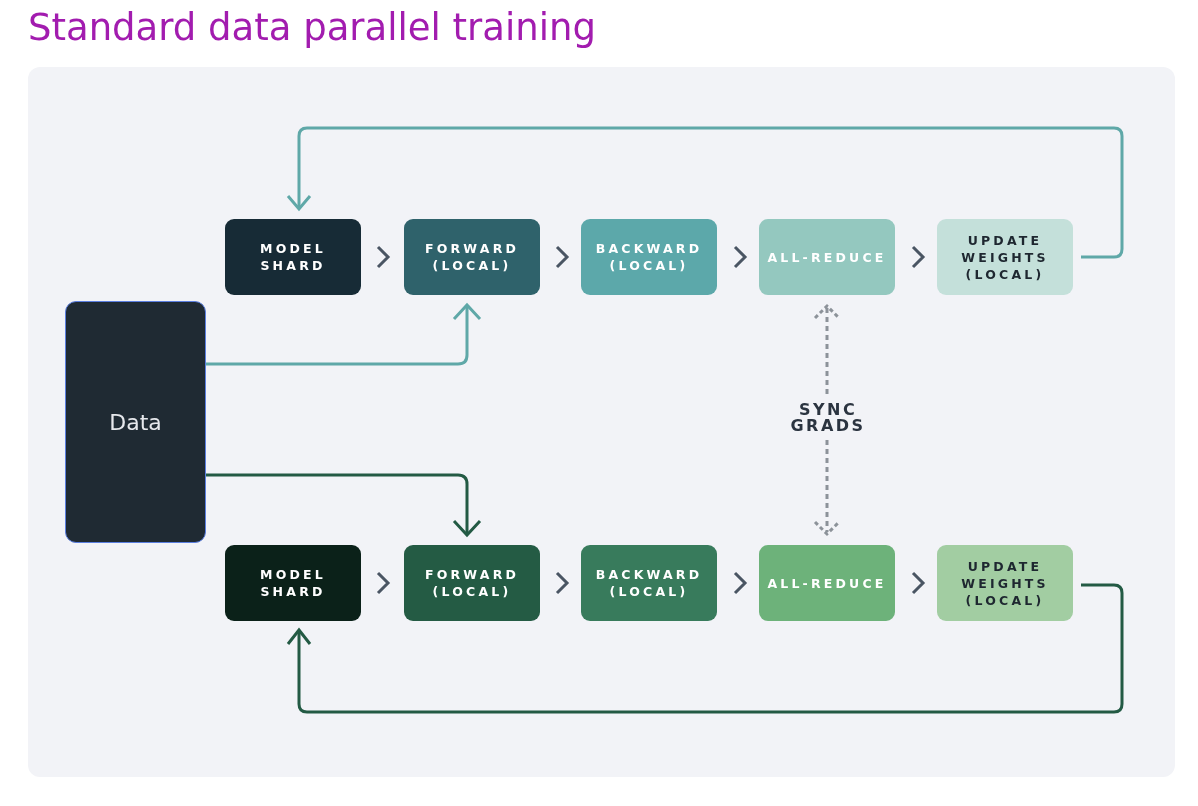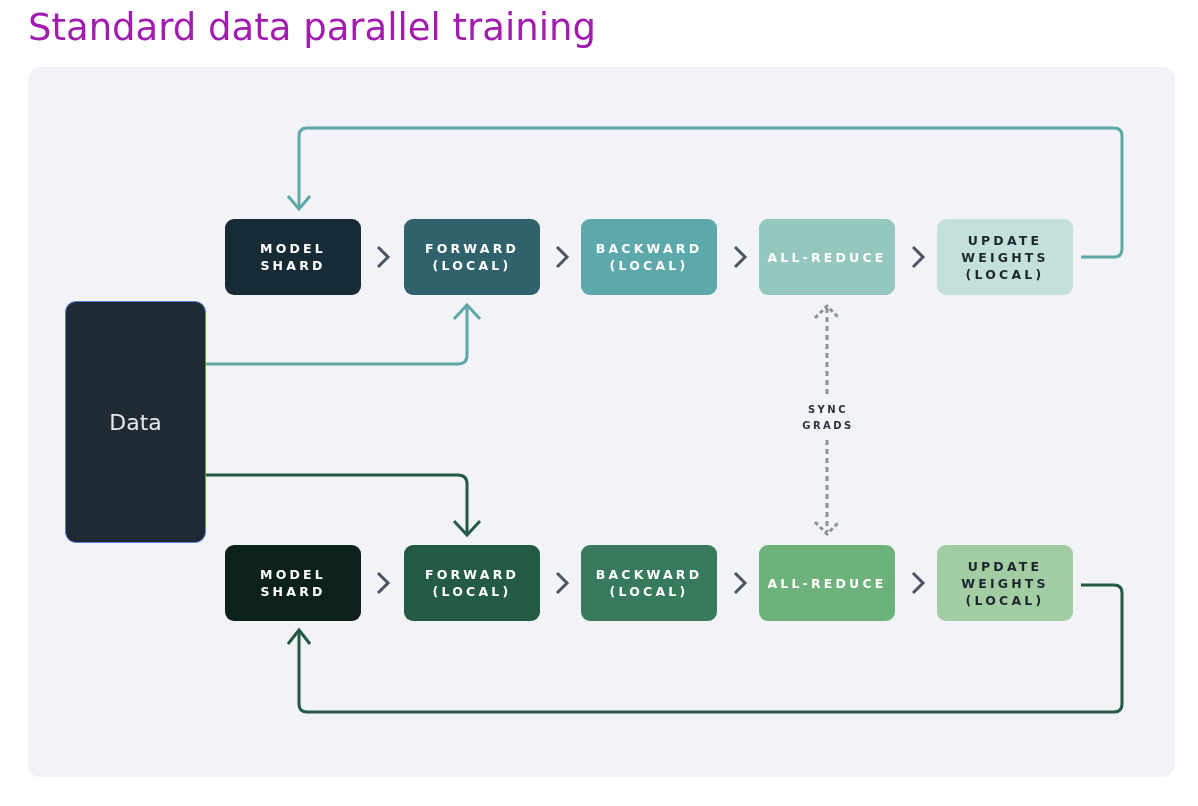--- a/index.html
+++ b/index.html
@@ -5,21 +5,21 @@
   html, body { margin:0; padding:0; background:#ffffff; }
   body { width:1198px; height:806px; position:relative; overflow:hidden; font-family:"DejaVu Sans", sans-serif; }
   .title { position:absolute; left:28px; top:6px; font-size:37px; color:#a21caf; font-family:"DejaVu Sans", sans-serif; letter-spacing:0px; white-space:nowrap; }
   .panel { position:absolute; left:28px; top:67px; width:1147px; height:710px; background:#f2f3f7; border-radius:12px; }
   svg.wires { position:absolute; left:0; top:0; width:1198px; height:806px; }
   .box { position:absolute; width:136px; height:76px; border-radius:9px; display:flex; align-items:center; justify-content:center; text-align:center; }
   .box span { font-family:"DejaVu Sans", sans-serif; font-weight:bold; font-size:12.5px; letter-spacing:3.2px; line-height:17px; white-space:pre-line; }
   .chev { position:absolute; width:20px; height:30px; }
   .data-box { position:absolute; left:65px; top:301px; width:139px; height:240px; background:#1f2a33; border:1.5px solid #5b7fe0; border-radius:11px; display:flex; align-items:center; justify-content:center; }
   .data-box span { color:#e6e8ec; font-size:22px; font-family:"DejaVu Sans", sans-serif; }
-  .sync-label { position:absolute; left:778px; top:402px; width:100px; text-align:center; font-weight:bold; font-size:10px; letter-spacing:2.5px; line-height:16px; color:#2b3440; white-space:pre-line; }
+  .sync-label { position:absolute; left:778px; top:402px; width:100px; text-align:center; font-weight:bold; font-size:16px; letter-spacing:2.5px; line-height:16px; color:#2b3440; white-space:pre-line; }
 </style>
 </head>
 <body>
 
 <div class="title">Standard data parallel training</div>
 <div class="panel"></div>
 
 <svg class="wires" viewBox="0 0 1198 806">
 
   <path d="M1081 257 H1114 Q1122 257 1122 249 V136 Q1122 128 1114 128 H307 Q299 128 299 136 V208" fill="none" stroke="#5fa8a8" stroke-width="3"></path>

